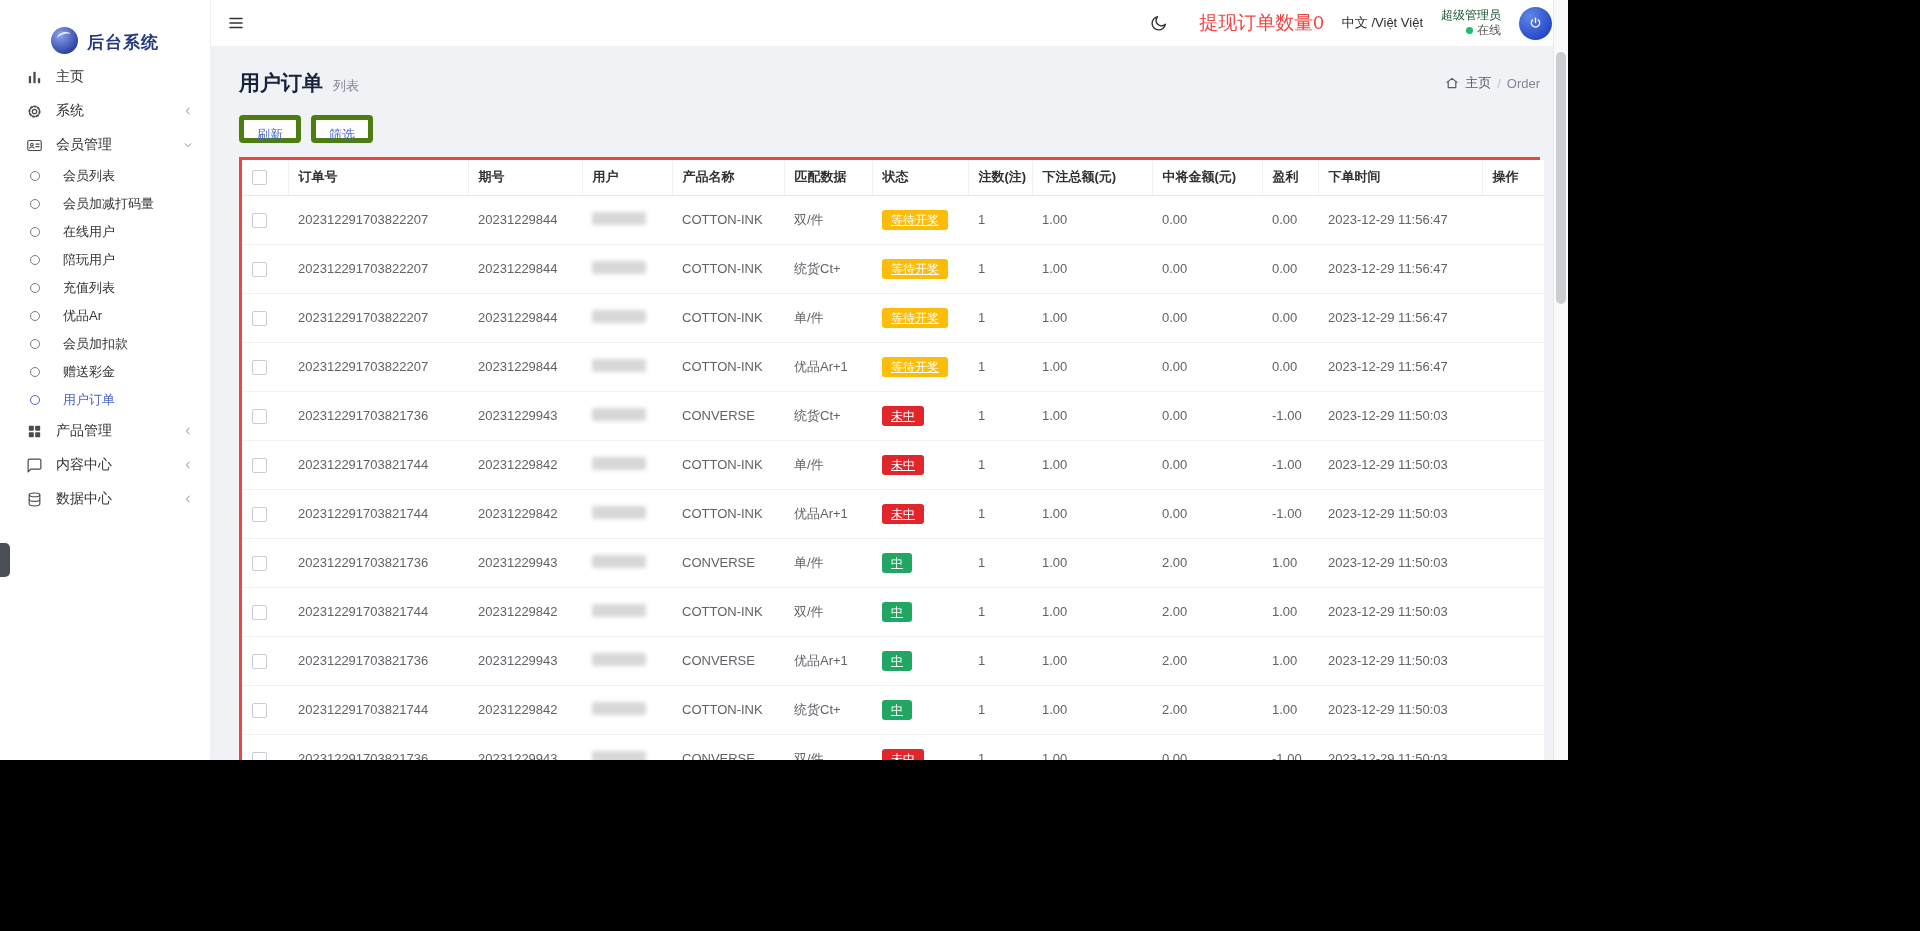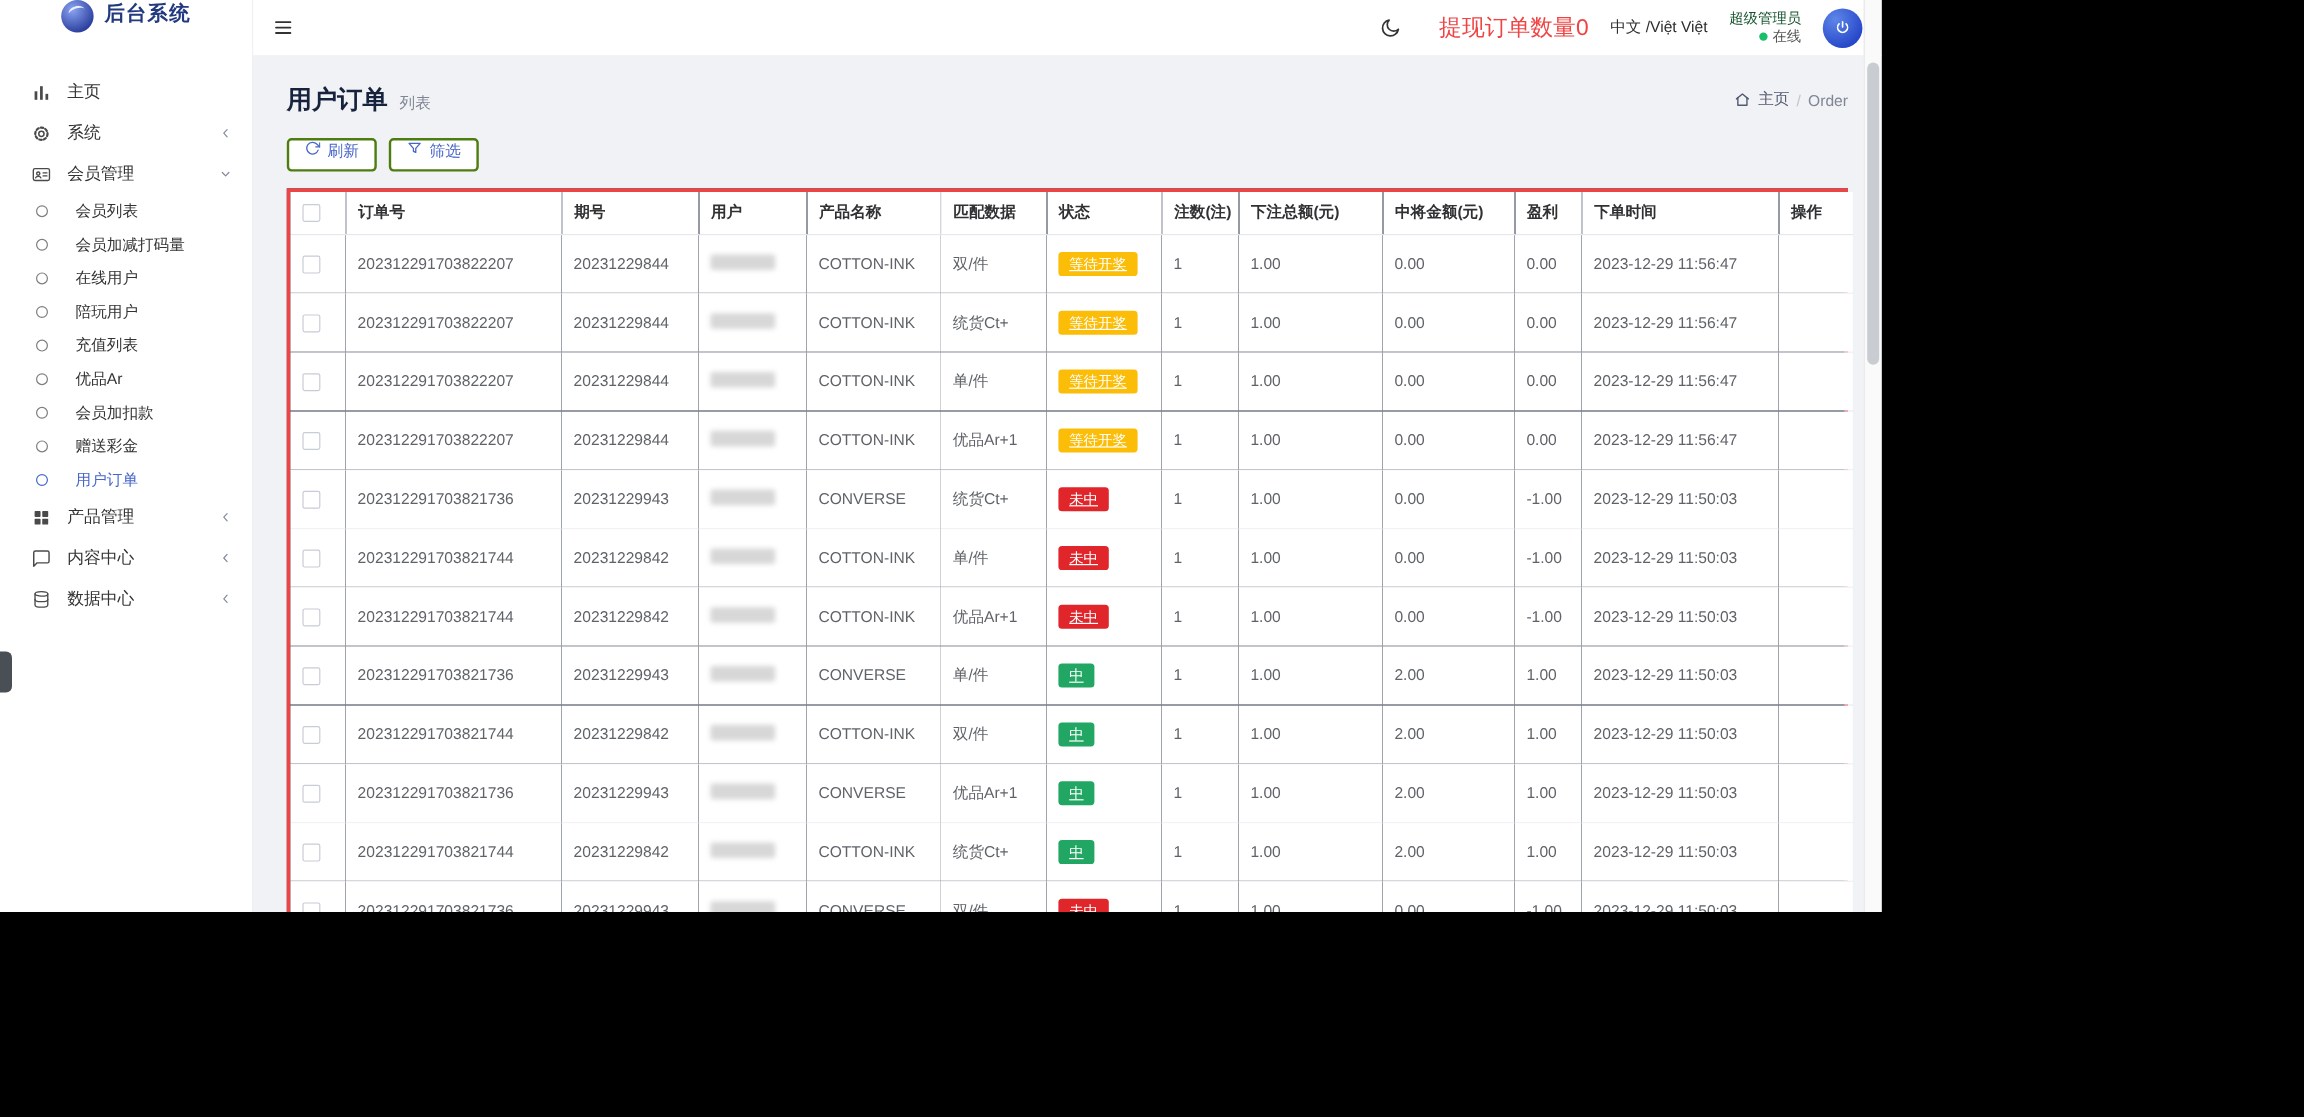--- a/index.html
+++ b/index.html
@@ -2,21 +2,21 @@
 <html><head>
 <meta charset="utf-8">
 <style>
   * { margin:0; padding:0; box-sizing:border-box; }
   html,body { background:#000; font-family:"Liberation Sans","DejaVu Sans",sans-serif; }
   .canvas { position:relative; width:1920px; height:931px; background:#000; overflow:hidden; }
   .app { position:absolute; left:0; top:0; width:1568px; height:760px; background:#f1f2f6; display:flex; overflow:hidden; }
 
   
   .sidebar { width:211px; flex-shrink:0; background:#fff; height:100%; border-right:1px solid #eef0f3; }
-  .logo-row { height:54px; display:flex; align-items:flex-start; justify-content:center; gap:9px; }
+  .logo-row { height:54px; display:flex; align-items:flex-end; justify-content:center; gap:9px; }
   .logo-ball { width:27px; height:27px; border-radius:50%; background:radial-gradient(circle at 35% 30%, #8aa4f2, #2c3f9e 75%); position:relative; }
   .logo-ball::after { content:""; position:absolute; left:6px; top:5px; width:14px; height:8px; border-radius:50%; border-top:2px solid rgba(255,255,255,.85); transform:rotate(-18deg); }
   .logo-text { font-size:17px; font-weight:700; color:#22397f; letter-spacing:1px; }
   #side-nav { margin-top:6px; }
   .nav-item { height:34px; display:flex; align-items:center; gap:13px; padding:0 16px 0 26px; font-size:14px; color:#333; cursor:pointer; }
   .nav-ic { display:flex; color:#4a4a4a; }
   .nav-ic svg { width:17px; height:17px; display:block; }
   .nav-lb { white-space:nowrap; }
   .nav-chev { margin-left:auto; color:#828a99; display:flex; }
   .nav-chev svg { width:12px; height:12px; display:block; }
@@ -47,21 +47,21 @@
   .page-title { font-size:21px; font-weight:700; color:#17233d; }
   .page-sub { font-size:13px; color:#808695; margin-left:10px; }
   .breadcrumb { margin-left:auto; display:flex; align-items:center; gap:6px; font-size:13px; color:#515a6e; }
   .breadcrumb .home-ic { display:flex; color:#515a6e; }
   .breadcrumb .home-ic svg { width:14px; height:14px; }
   .crumb-home { cursor:pointer; }
   .crumb-sep { color:#c0c4cc; }
   .crumb-cur { color:#808695; }
 
   .btn-row { display:flex; gap:10px; margin-top:18px; }
-  .btn { height:28px; padding:0 13px; display:inline-flex; align-items:flex-start; gap:6px; background:#fff; border:2px solid #4d7c0f; border-radius:4px; color:#4865c8; font-size:13px; cursor:pointer; }
+  .btn { height:28px; padding:0 13px; display:inline-flex; align-items:flex-start; gap:6px; background:#fff; border:5px solid #4d7c0f; border-radius:4px; color:#4865c8; font-size:13px; cursor:pointer;flex-direction:column; }
   .btn svg { width:13px; height:13px; }
 
   .table-card { margin-top:14px; background:#0f172a; border:3px solid #ef4444; }
   table { width:100%; border-collapse:collapse; table-layout:fixed; }
   th { height:35px; font-size:13px; font-weight:700; color:#303133; text-align:left; padding:0 10px; background:#fff; border-bottom:1px solid #e6e8ee; border-right:1px solid #edeff4; white-space:nowrap; overflow:hidden; }
   th:last-child { border-right:none; }
   td { height:49px; font-size:13px; color:#5f6368; text-align:left; padding:0 10px; border-bottom:1px solid #f2f2f5; white-space:nowrap; overflow:hidden; background:#fff; }
   .cb { display:inline-block; width:15px; height:15px; border:1.5px solid #c8ccd6; border-radius:2px; background:#fff; vertical-align:middle; cursor:pointer; }
   .blur-pill { display:inline-block; width:54px; height:13px; background:#d7d7d7; border-radius:2px; filter:blur(2px); }
   .badge { display:inline-block; padding:4px 9px; border-radius:3px; font-size:12px; line-height:1; color:#fff;text-decoration:underline; }

